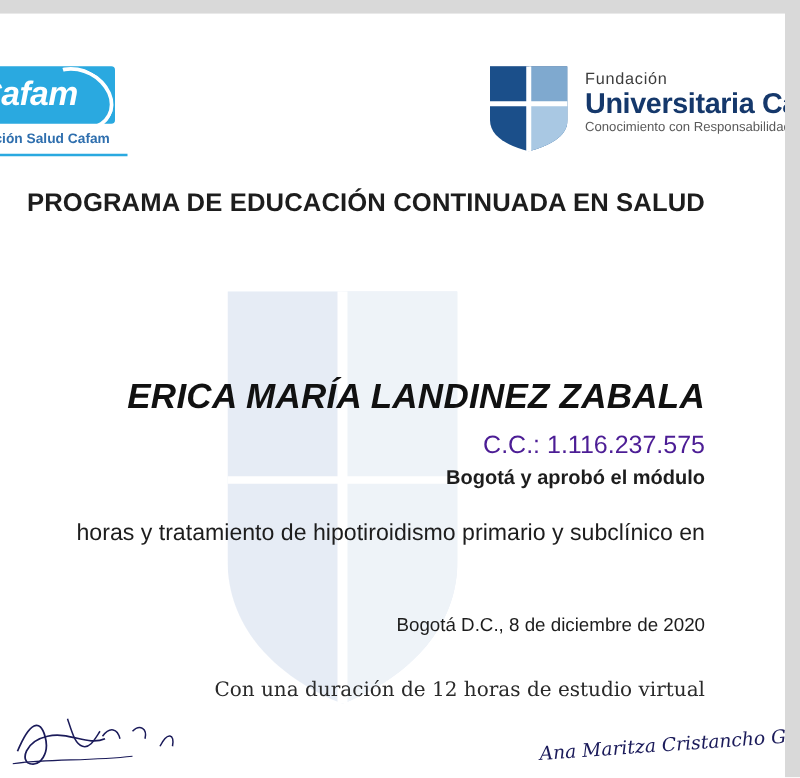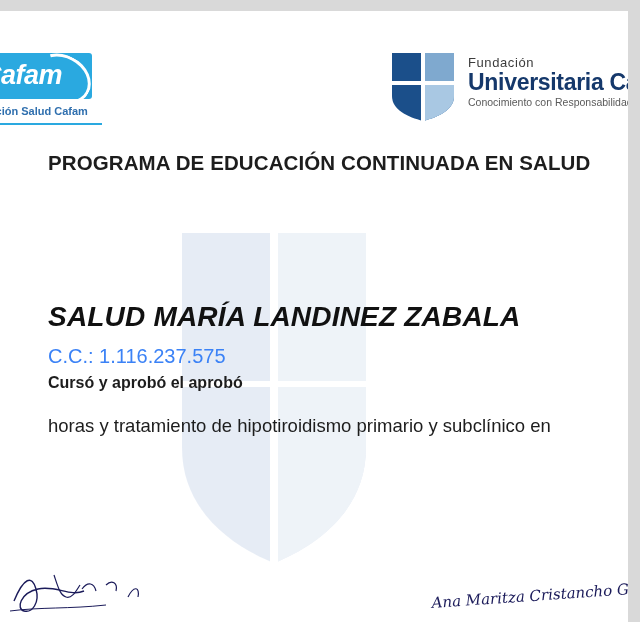--- a/index.html
+++ b/index.html
@@ -158,22 +158,21 @@
     color: #5a5a5a;
     line-height: 14px;
     white-space: nowrap;
   }
 
   
   .center {
     position: absolute;
     left: 0;
     width: 564px;
-    text-align: left;
-    margin-left: 48px;
+    text-align: right;
   }
   #program-title {
     top: 140px;
     font-size: 20.5px;
     font-weight: bold;
     color: #1d1d1d;
     letter-spacing: 0.1px;
   }
   #certify-line {
     top: 217px;
@@ -185,21 +184,21 @@
     top: 290px;
     font-size: 28px;
     font-weight: bold;
     font-style: italic;
     color: #111111;
     letter-spacing: 0.2px;
   }
   #student-id {
     top: 334px;
     font-size: 20px;
-    color: #3b82f6;
+    color: #4c1d95;
   }
   #approved-line {
     top: 363px;
     font-size: 16px;
     font-weight: bold;
     color: #1d1d1d;
   }
   #module-name {
     top: 404px;
     font-size: 18.5px;
@@ -284,24 +283,26 @@
         </svg>
       </div>
       <div id="fuc-text">
         <div class="fuc-line1">Fundación</div>
         <div class="fuc-line2">Universitaria Cafam</div>
         <div class="fuc-line3">Conocimiento con Responsabilidad</div>
       </div>
     </div>
 
     <div class="center" id="program-title">PROGRAMA DE EDUCACIÓN CONTINUADA EN SALUD</div>
-    <div class="center" id="student-name">SALUD MARÍA LANDINEZ ZABALA</div>
+    <div class="center" id="student-name">ERICA MARÍA LANDINEZ ZABALA</div>
     <div class="center" id="student-id">C.C.: 1.116.237.575</div>
-    <div class="center" id="approved-line">Cursó y aprobó el aprobó</div>
+    <div class="center" id="approved-line">Bogotá y aprobó el módulo</div>
     <div class="center" id="module-name">horas y tratamiento de hipotiroidismo primario y subclínico en</div>
+    <div class="center" id="place-date">Bogotá D.C., 8 de diciembre de 2020</div>
+    <div class="center" id="duration-line">Con una duración de 12 horas de estudio virtual</div>
 
     <div id="signature-left">
       <svg viewBox="0 0 180 54" width="180" height="54" xmlns="http://www.w3.org/2000/svg">
         <path class="sig-stroke" d="M4 34 C14 10 22 8 26 22 C30 36 22 46 14 44 C6 42 10 26 28 22 C46 18 60 30 74 24" stroke-width="1.4"></path>
         <path class="sig-stroke" d="M44 8 C48 20 50 28 56 30 C62 32 66 24 70 18" stroke-width="1.2"></path>
         <path class="sig-stroke" d="M72 22 C78 14 84 16 86 24" stroke-width="1.2"></path>
         <path class="sig-stroke" d="M96 18 C102 12 108 16 106 24" stroke-width="1.2"></path>
         <path class="sig-stroke" d="M118 30 C124 18 130 20 128 30" stroke-width="1.2"></path>
         <path class="sig-stroke" d="M0 44 C30 40 60 42 96 38" stroke-width="1"></path>
       </svg>

